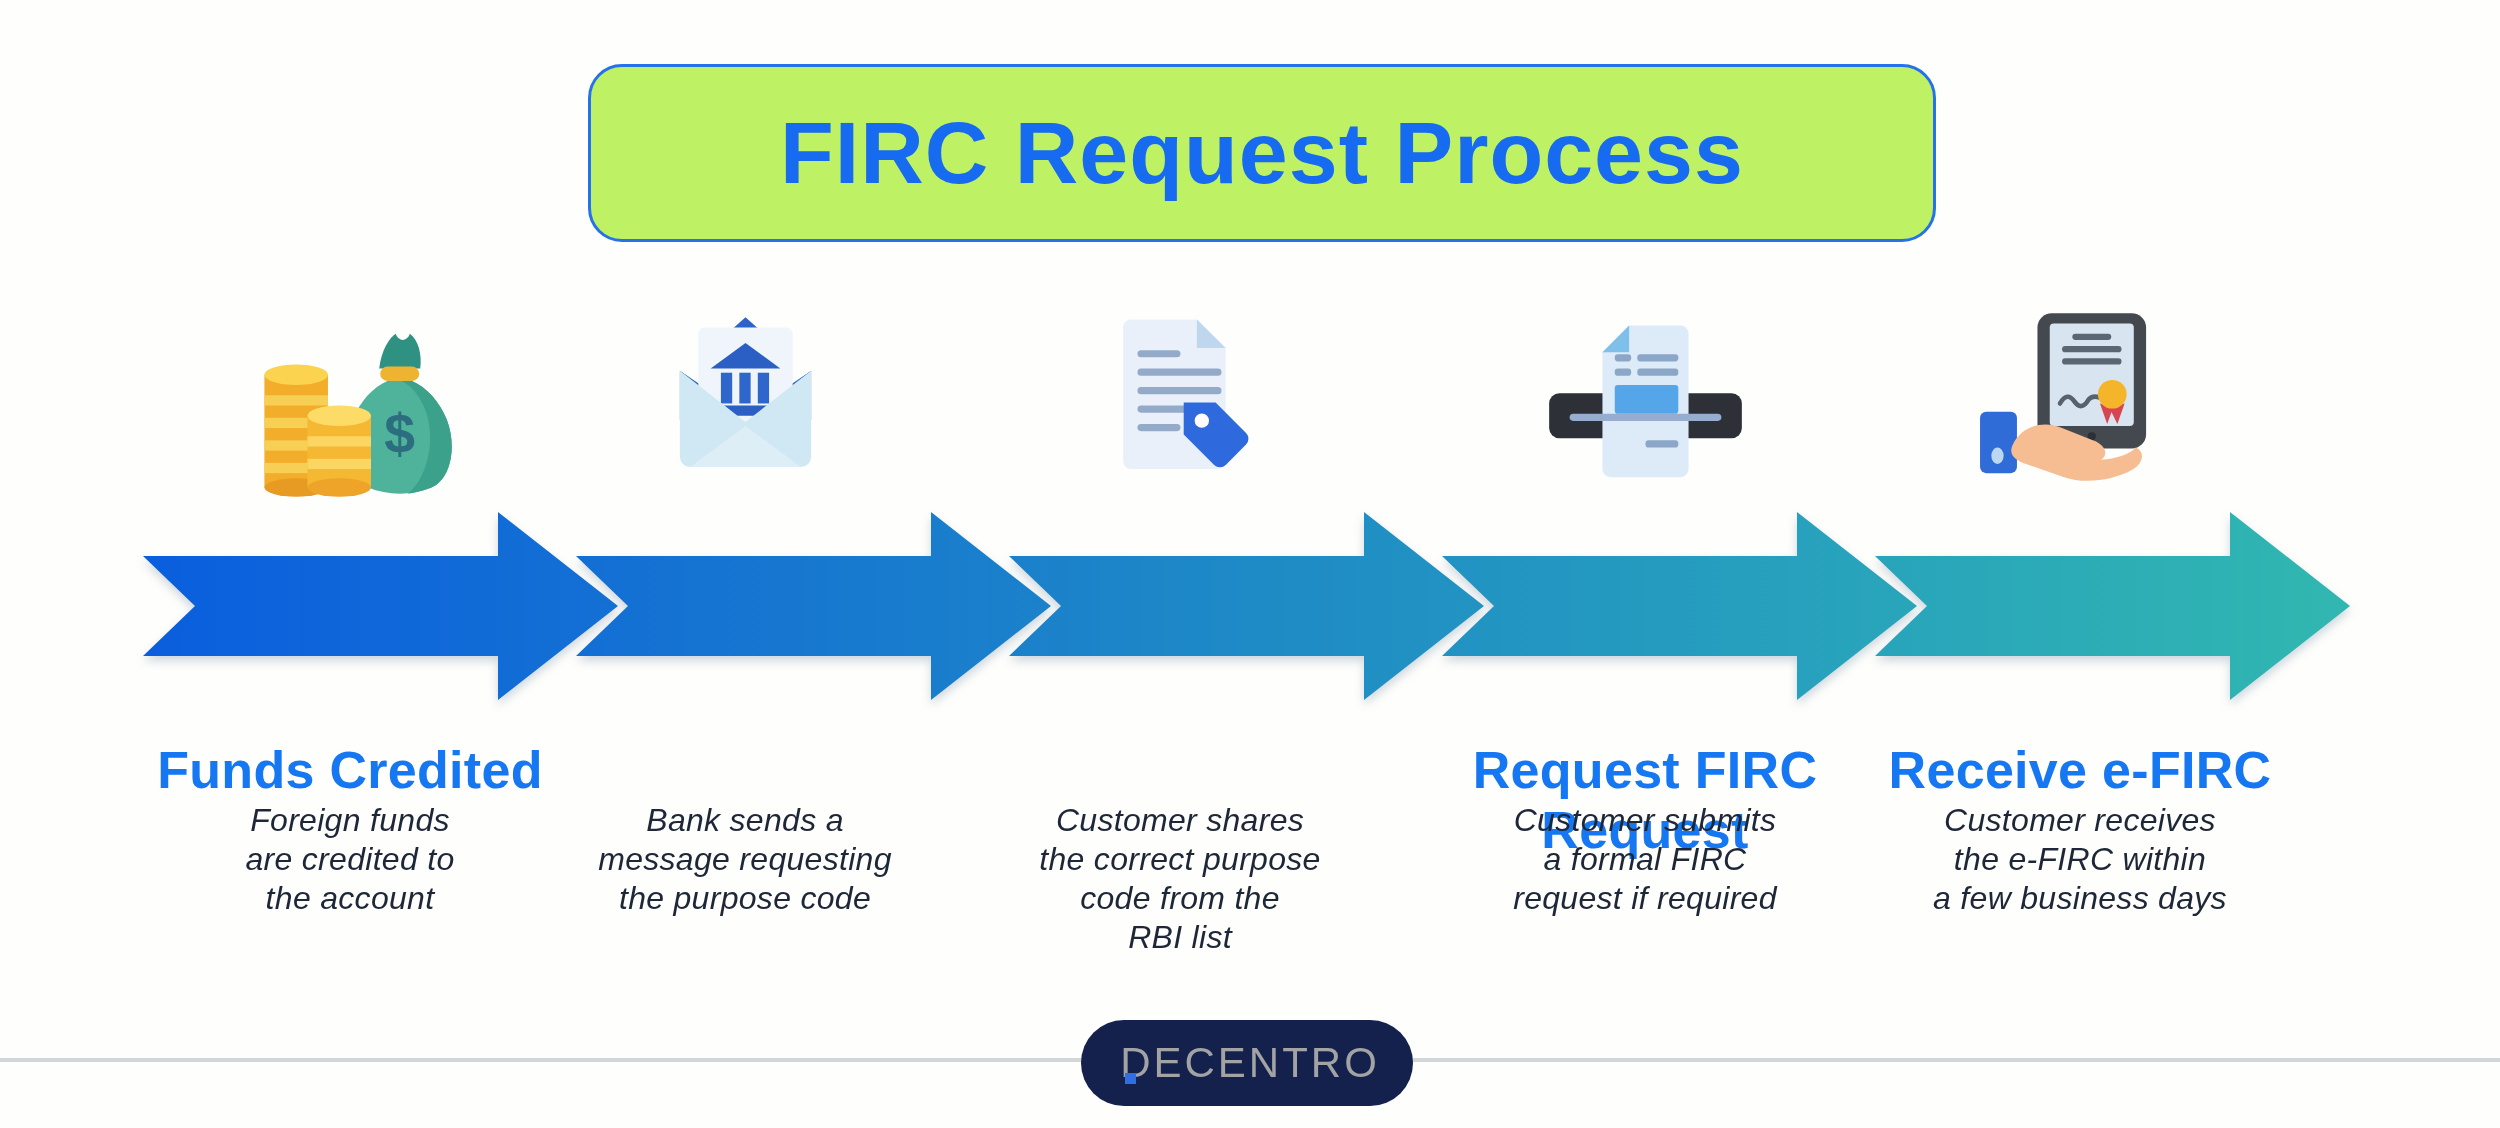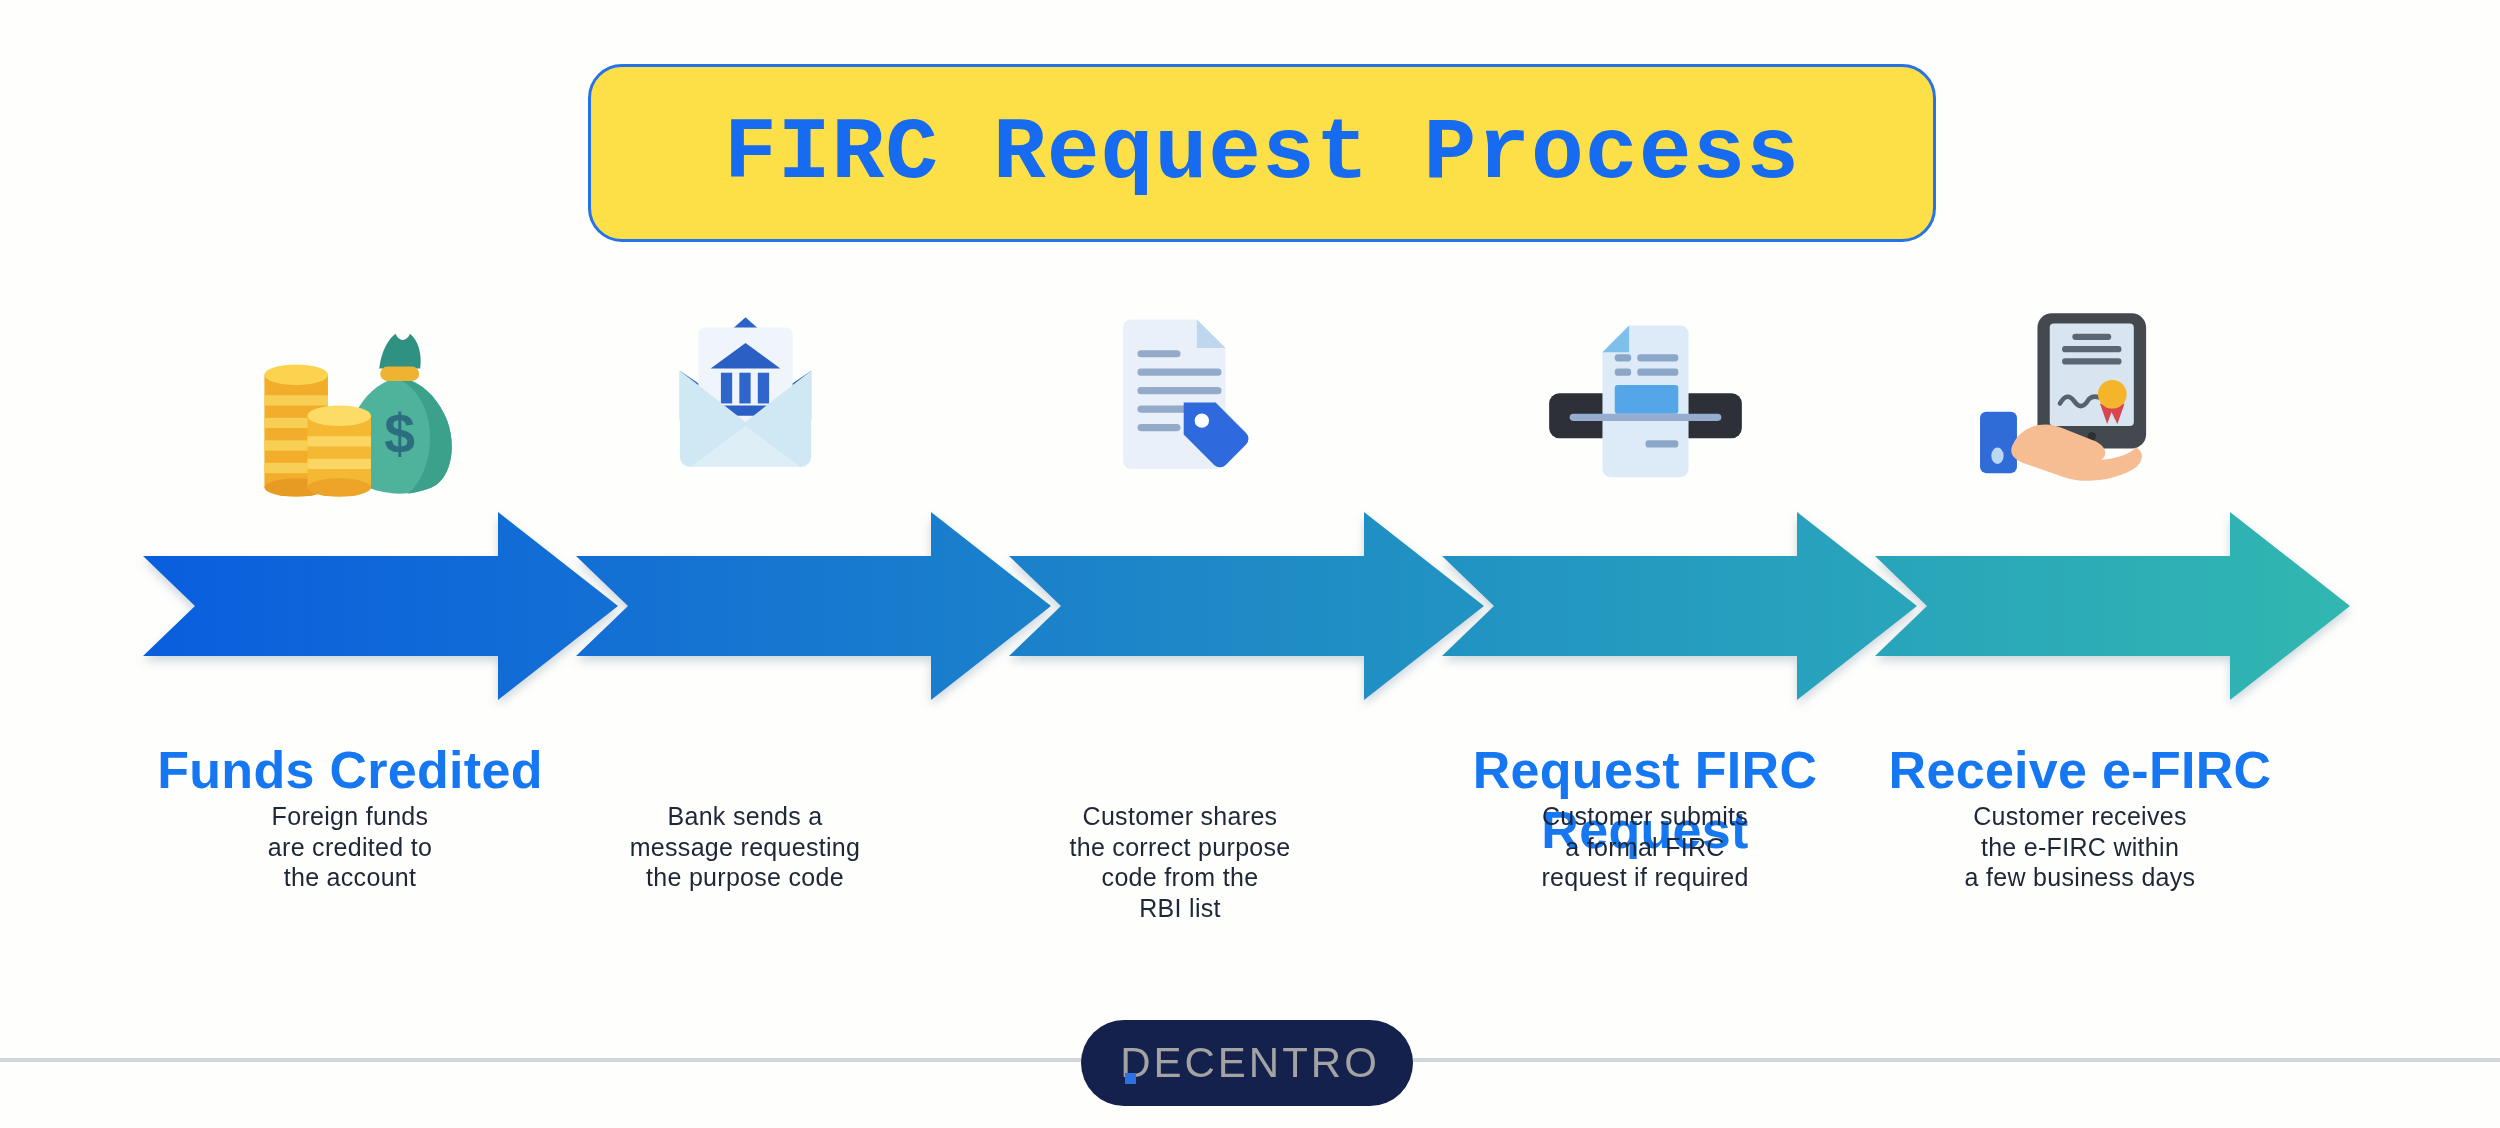--- a/index.html
+++ b/index.html
@@ -14,40 +14,40 @@
   *{margin:0;padding:0;box-sizing:border-box;}
   html,body{background:#ffffff;}
   body{font-family:"Liberation Sans","DejaVu Sans",sans-serif;}
   .canvas{
     position:relative;width:2500px;height:1128px;background:#fefefc;overflow:hidden;
   }
   
   .title-box{
     position:absolute;left:588px;top:64px;width:1348px;height:178px;
     border:3px solid var(--title_border_blue);border-radius:34px;
-    display:flex;align-items:center;justify-content:center;background:#fde047;font-family:Liberation Mono, monospace;
+    display:flex;align-items:center;justify-content:center;background:#bef264;
   }
   .title-text{
     font-size:88px;font-weight:700;color:var(--title_blue);letter-spacing:1px;
   }
   
   .step{position:absolute;top:285px;width:460px;height:690px;}
   .icon-wrap{
     position:absolute;top:10px;left:50%;transform:translateX(-50%);
     width:210px;height:210px;display:flex;align-items:flex-end;justify-content:center;
   }
   .icon-wrap svg{width:205px;height:200px;display:block;}
   .step-title{
     position:absolute;top:455px;left:0;right:0;text-align:center;
     font-size:52px;font-weight:700;color:var(--step_title_blue);letter-spacing:0.3px;
   }
   .step-desc{
     position:absolute;top:516px;left:0;right:0;text-align:center;
-    font-size:25px;line-height:1.22;color:var(--description_navy);
-    white-space:pre-line;letter-spacing:0.3px;
+    font-size:32px;line-height:1.22;color:var(--description_navy);
+    white-space:pre-line;letter-spacing:0.3px;font-style:italic;
   }
   
   .arrows{position:absolute;left:0;top:0;width:2500px;height:1128px;pointer-events:none;}
   .arrows polygon{filter:drop-shadow(0 5px 5px rgba(95,125,155,0.30));}
   
   .divider{
     position:absolute;left:0;top:1058px;width:2500px;height:4px;
     background:var(--divider_gray);
   }
   .brand-pill{

